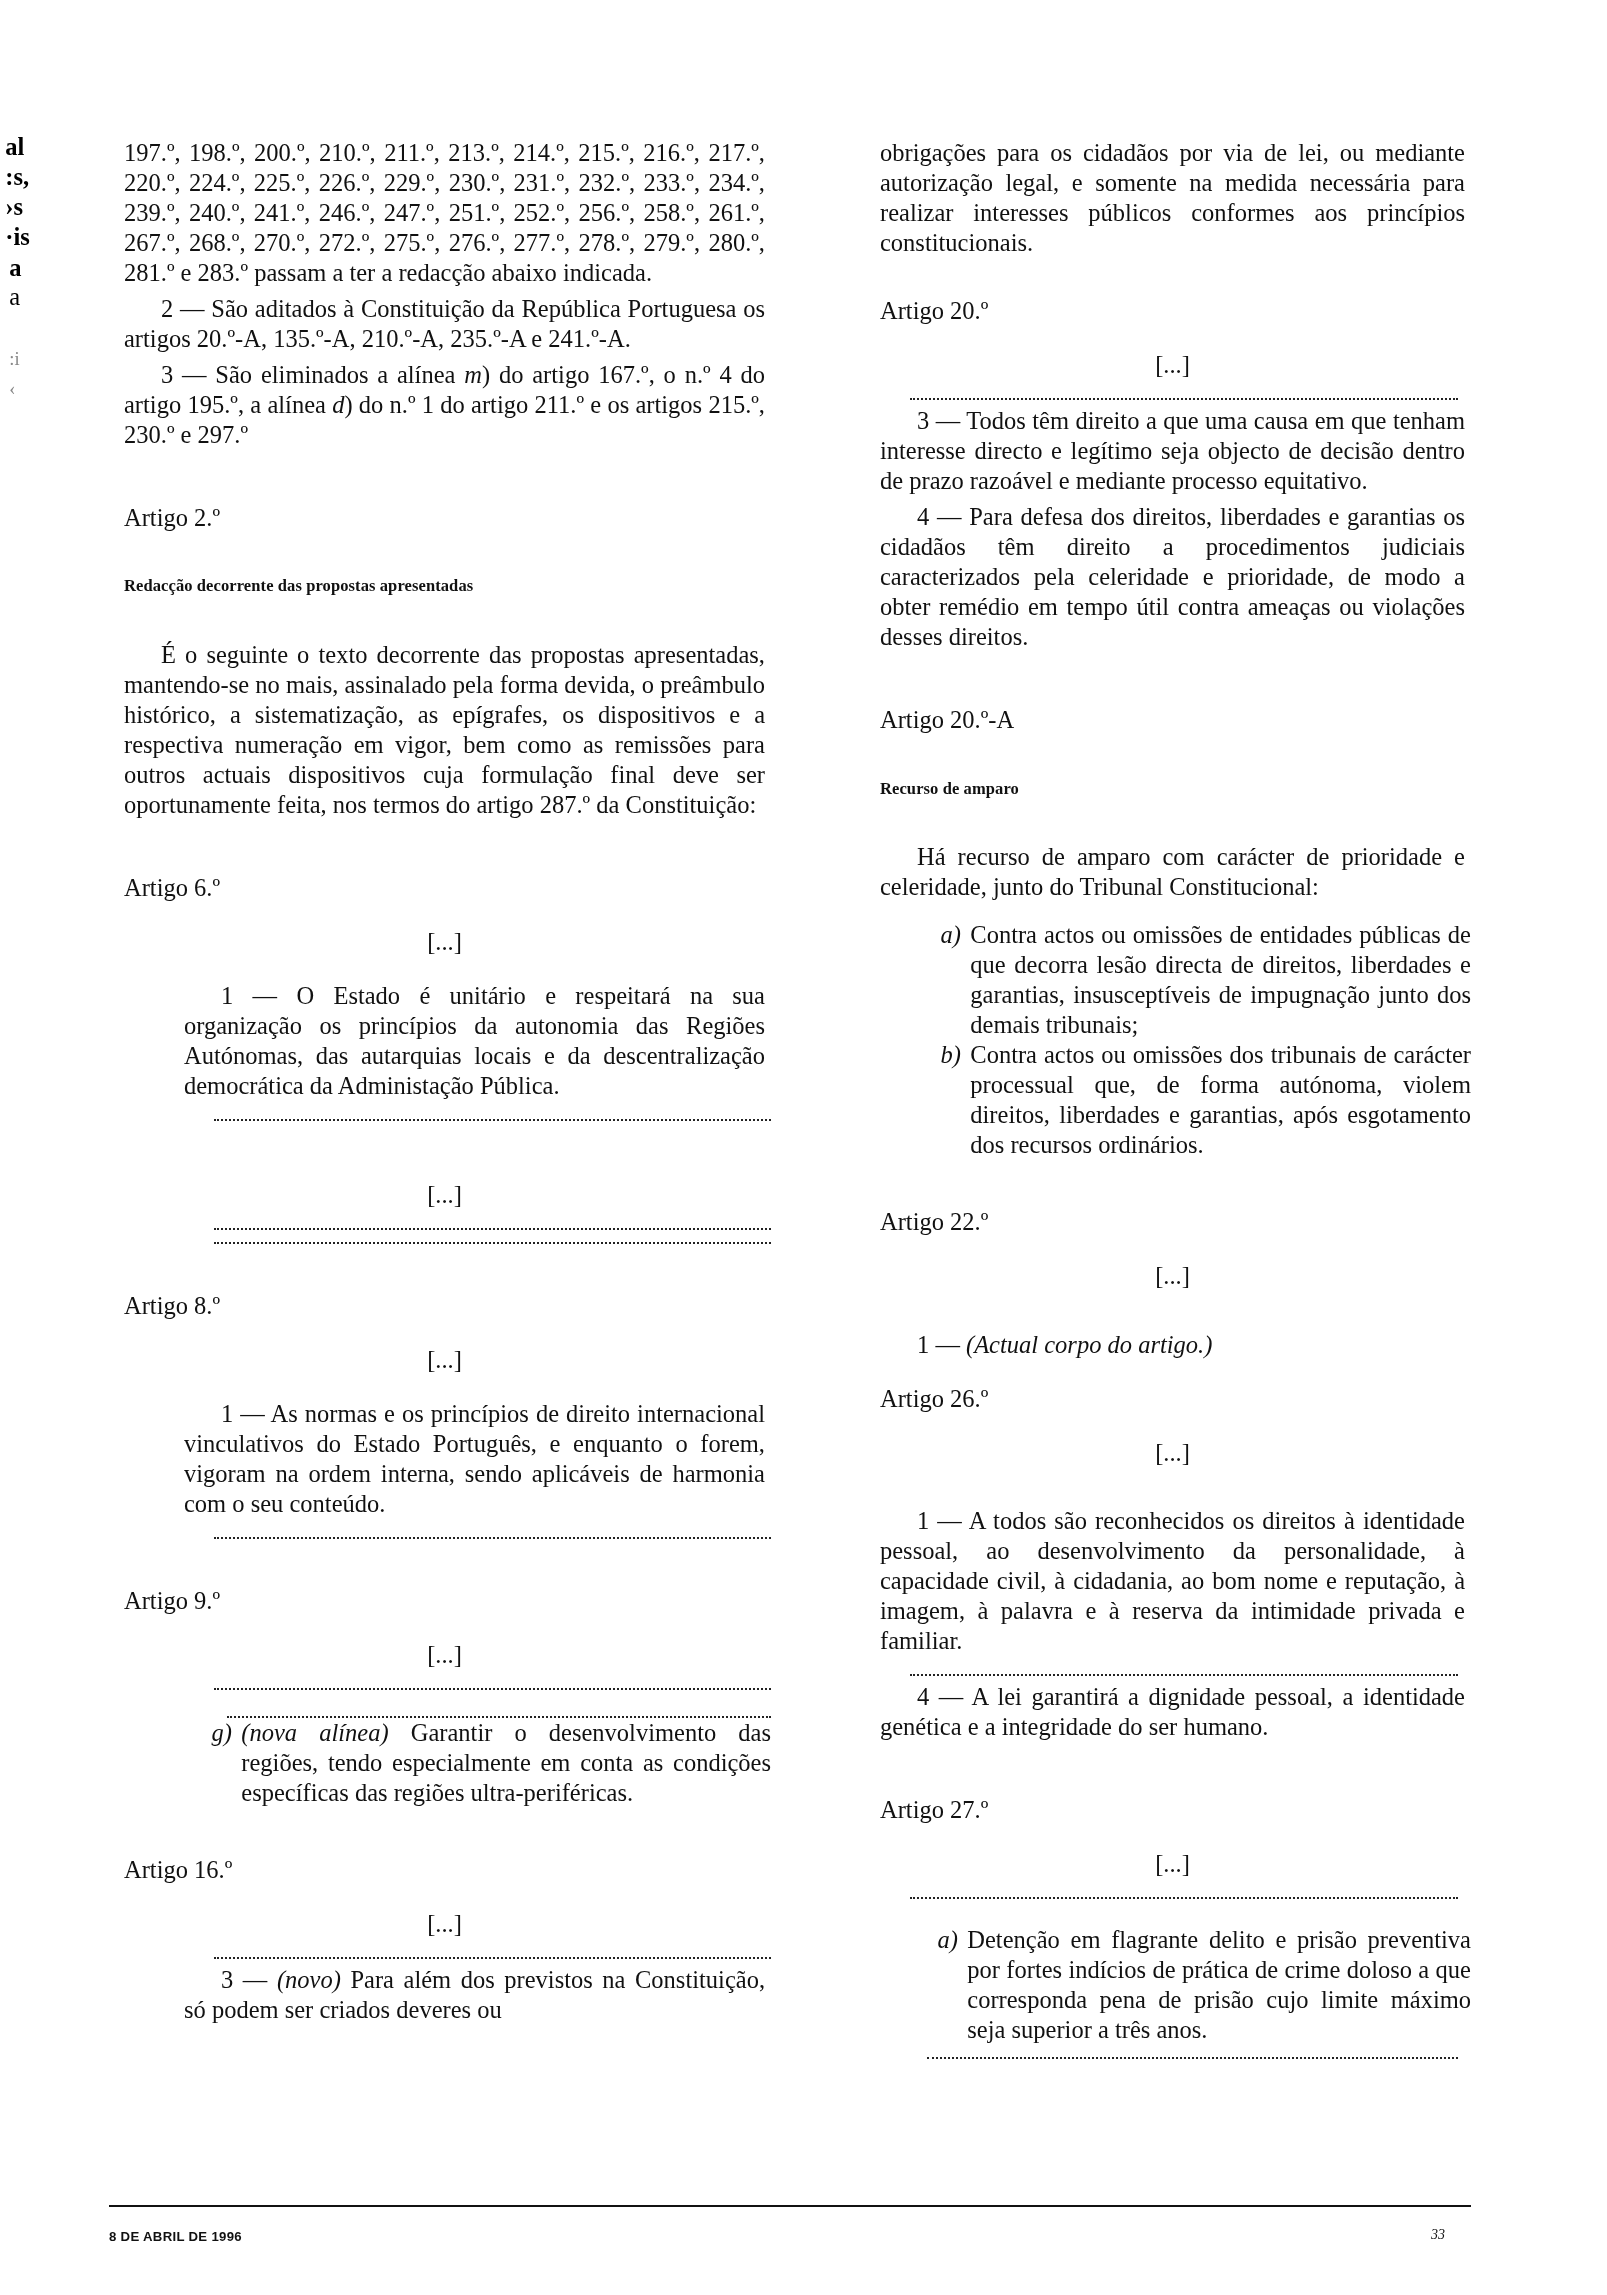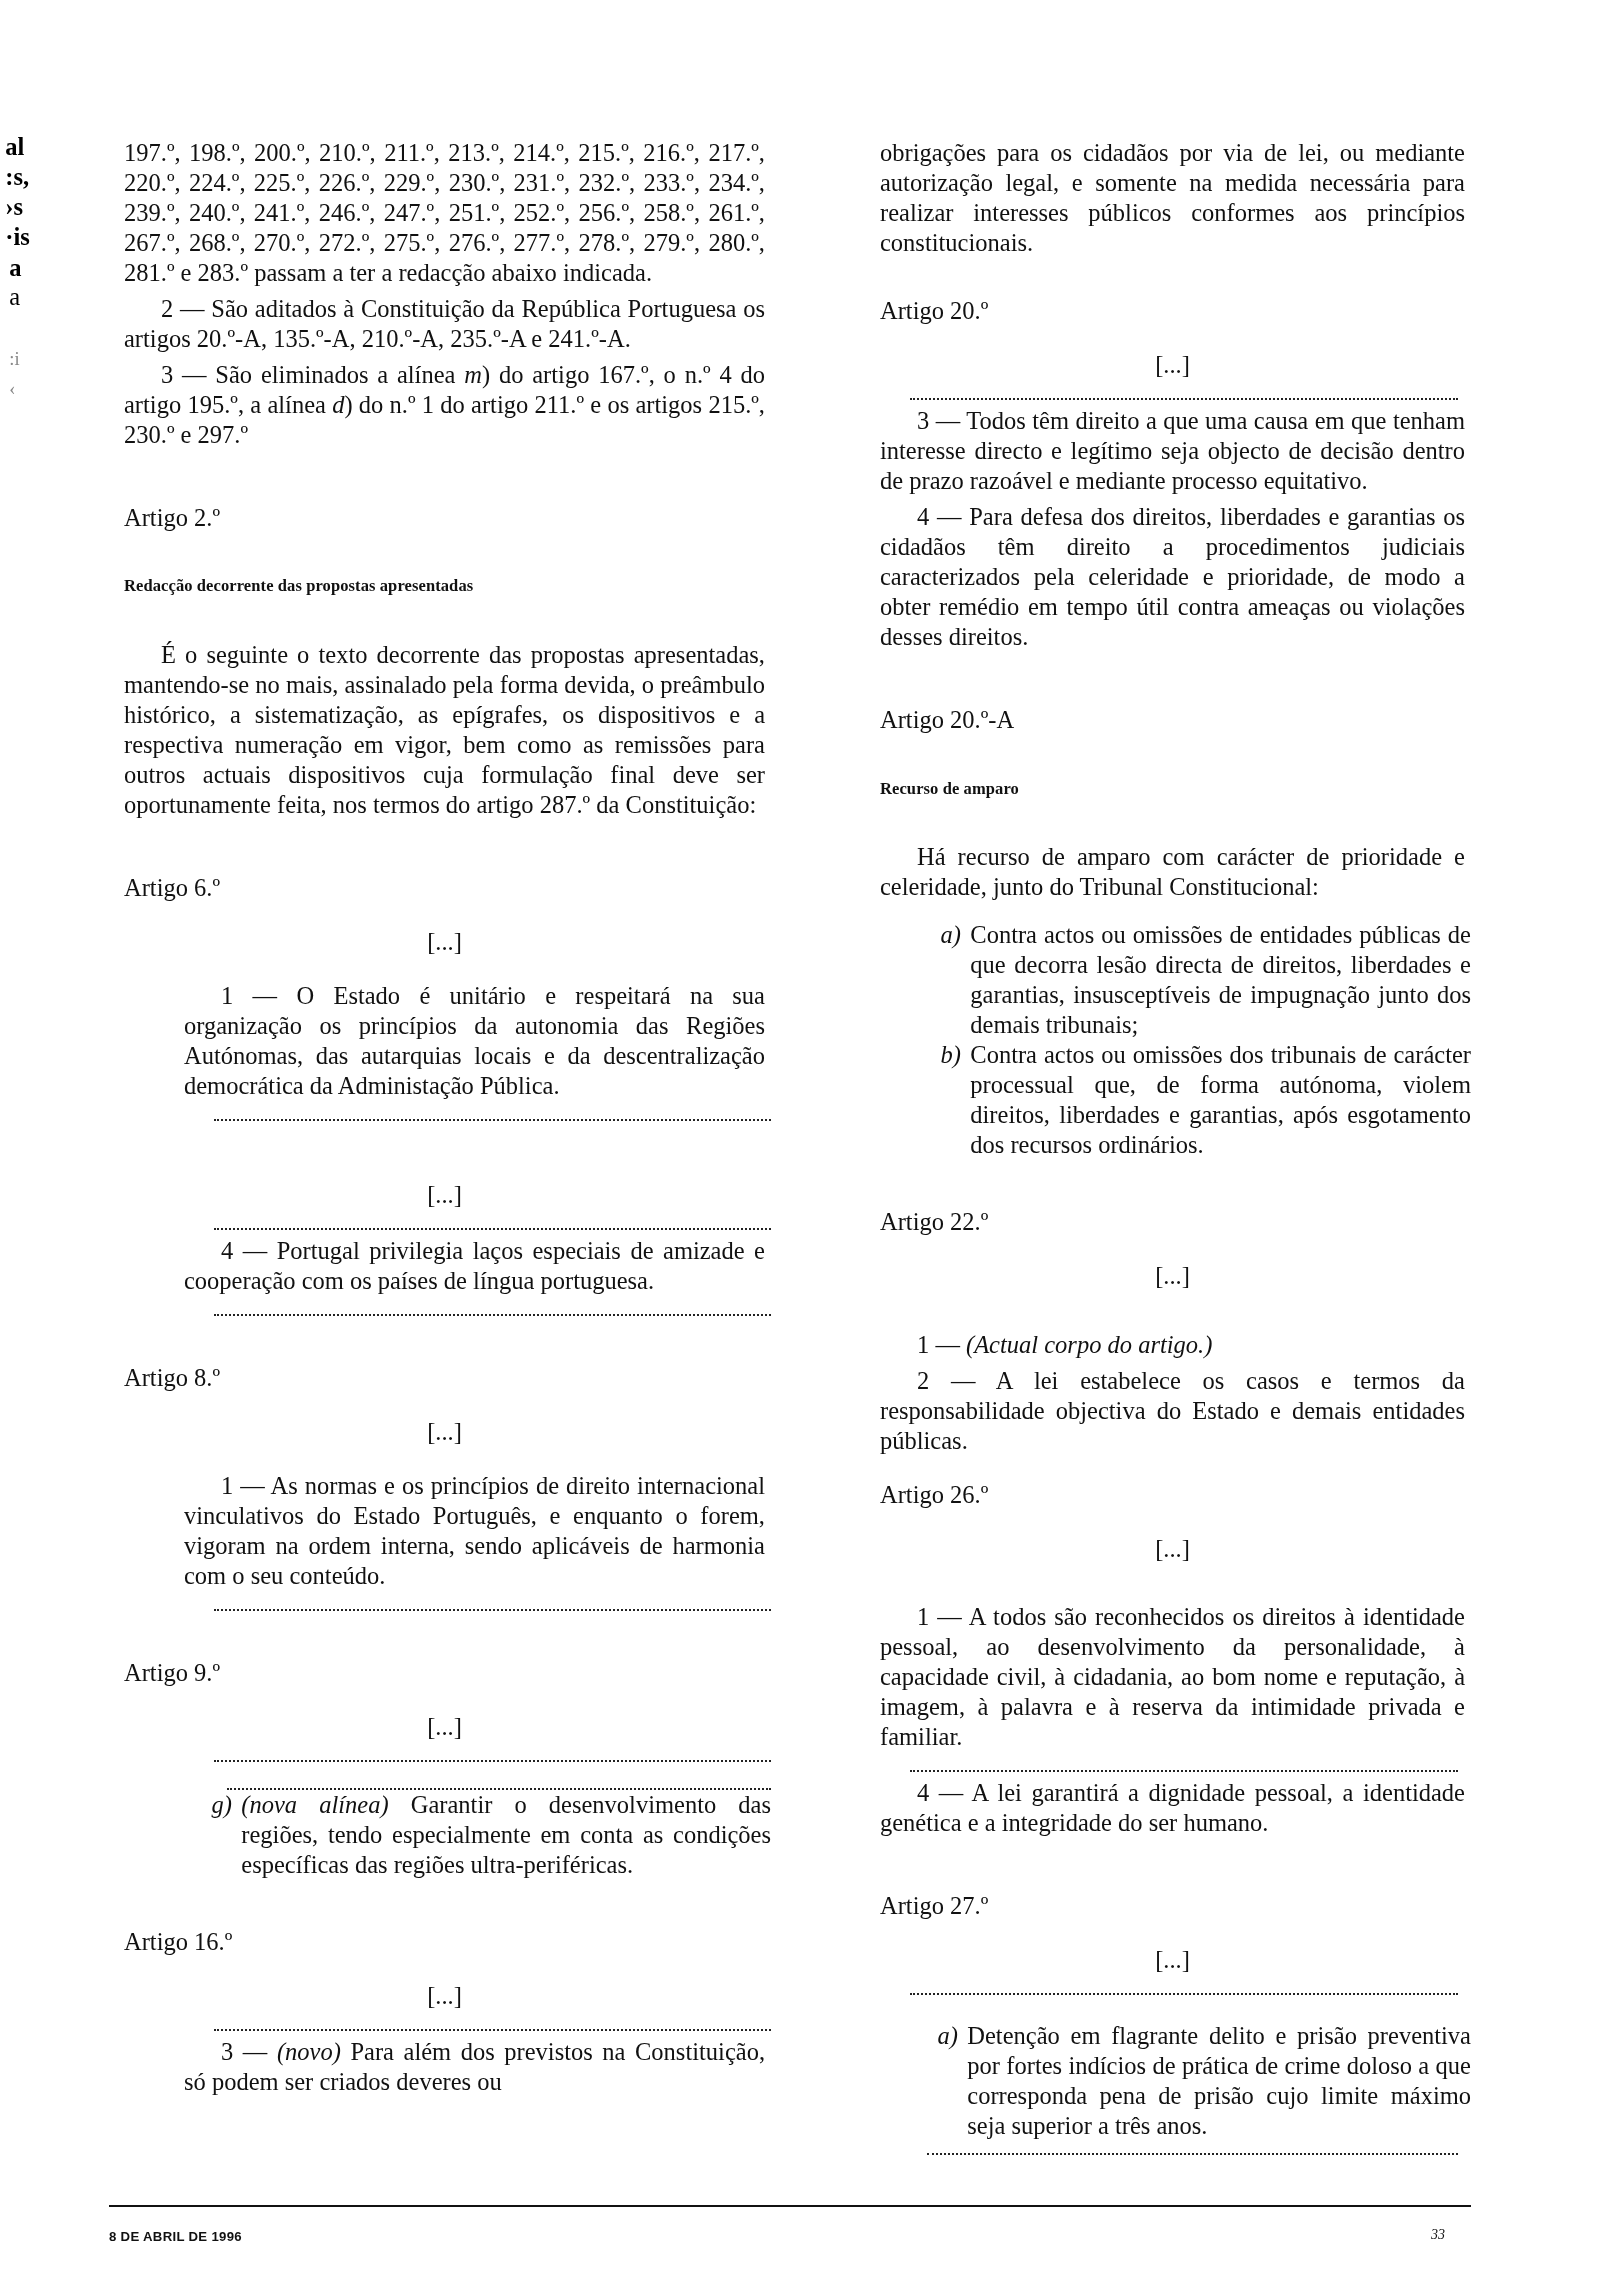--- a/index.html
+++ b/index.html
@@ -59,23 +59,20 @@
     <p class="indent">1 — O Estado é unitário e respeitará na sua organização os princípios da autonomia das Regiões Autónomas, das autarquias locais e da descentralização democrática da Administação Pública.</p>
   </div>
   <div class="gap-s"></div>
   <div class="dots" style="margin-left:96px"></div>
 
   <div class="gap-l"></div>
   <div class="gap-s"></div>
   <p class="ellip">[...]</p>
   <div class="gap-s"></div>
   <div class="dots" style="margin-left:96px"></div>
-  <div style="padding-left:60px">
-    <p class="indent">4 — Portugal privilegia laços especiais de amizade e cooperação com os países de língua portuguesa.</p>
-  </div>
   <div class="gap-s"></div>
   <div class="dots" style="margin-left:96px"></div>
 
   <div class="gap-l"></div>
   <p class="art">Artigo 8.º</p>
   <div class="gap-s"></div>
   <p class="ellip">[...]</p>
   <div class="gap-s"></div>
   <div style="padding-left:60px">
     <p class="indent">1 — As normas e os princípios de direito internacional vinculativos do Estado Português, e enquanto o forem, vigoram na ordem interna, sendo aplicáveis de harmonia com o seu conteúdo.</p>
@@ -134,21 +131,20 @@
     <span class="lbl">b)</span>
     <span class="txt">Contra actos ou omissões dos tribunais de carácter processual que, de forma autónoma, violem direitos, liberdades e garantias, após esgotamento dos recursos ordinários.</span>
   </div>
 
   <div class="gap-l"></div>
   <p class="art">Artigo 22.º</p>
   <div class="gap-s"></div>
   <p class="ellip">[...]</p>
   <div class="gap-m"></div>
   <p class="indent"><span>1 — </span><span class="it">(Actual corpo do artigo.)</span></p>
-  <p class="indent">2 — A lei estabelece os casos e termos da responsabilidade objectiva do Estado e demais entidades públicas.</p>
 
   <div class="gap-s"></div>
   <p class="art">Artigo 26.º</p>
   <div class="gap-s"></div>
   <p class="ellip">[...]</p>
   <div class="gap-m"></div>
   <p class="indent">1 — A todos são reconhecidos os direitos à identidade pessoal, ao desenvolvimento da personalidade, à capacidade civil, à cidadania, ao bom nome e reputação, à imagem, à palavra e à reserva da intimidade privada e familiar.</p>
   <div class="gap-s"></div>
   <div class="dots" style="margin-left:36px;margin-right:13.2px"></div>
   <p class="indent">4 — A lei garantirá a dignidade pessoal, a identidade genética e a integridade do ser humano.</p>

